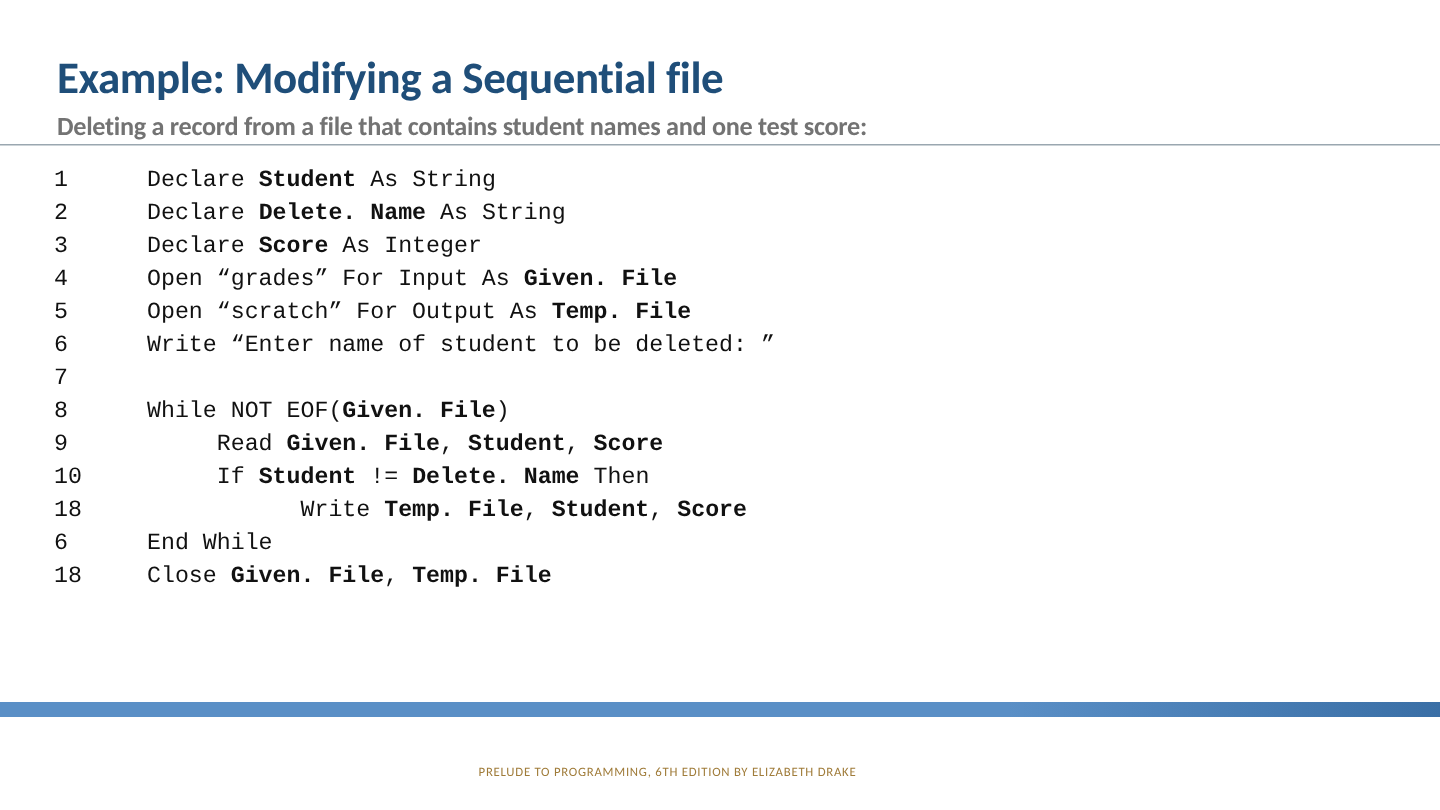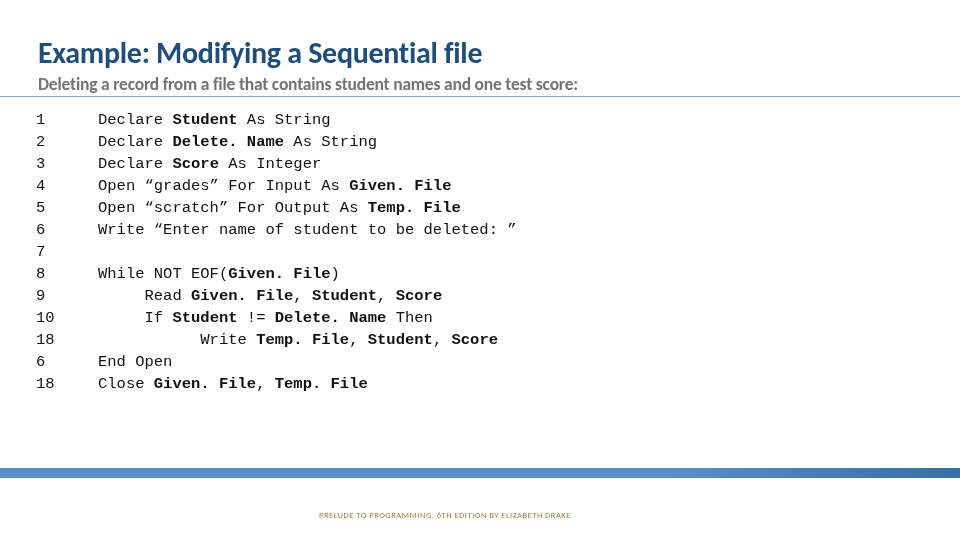--- a/index.html
+++ b/index.html
@@ -126,21 +126,21 @@
       <div class="code-line">
         <span class="ln">10</span>
         <span class="code">     If <b>Student</b> != <b>Delete. Name</b> Then</span>
       </div>
       <div class="code-line">
         <span class="ln">18</span>
         <span class="code">           Write <b>Temp. File</b>, <b>Student</b>, <b>Score</b></span>
       </div>
       <div class="code-line">
         <span class="ln">6</span>
-        <span class="code">End Open</span>
+        <span class="code">End While</span>
       </div>
       <div class="code-line">
         <span class="ln">18</span>
         <span class="code">Close <b>Given. File</b>, <b>Temp. File</b></span>
       </div>
     </div>
 
   <div class="bar"></div>
   <div class="footer">PRELUDE TO PROGRAMMING, 6TH EDITION BY ELIZABETH DRAKE</div>
 

